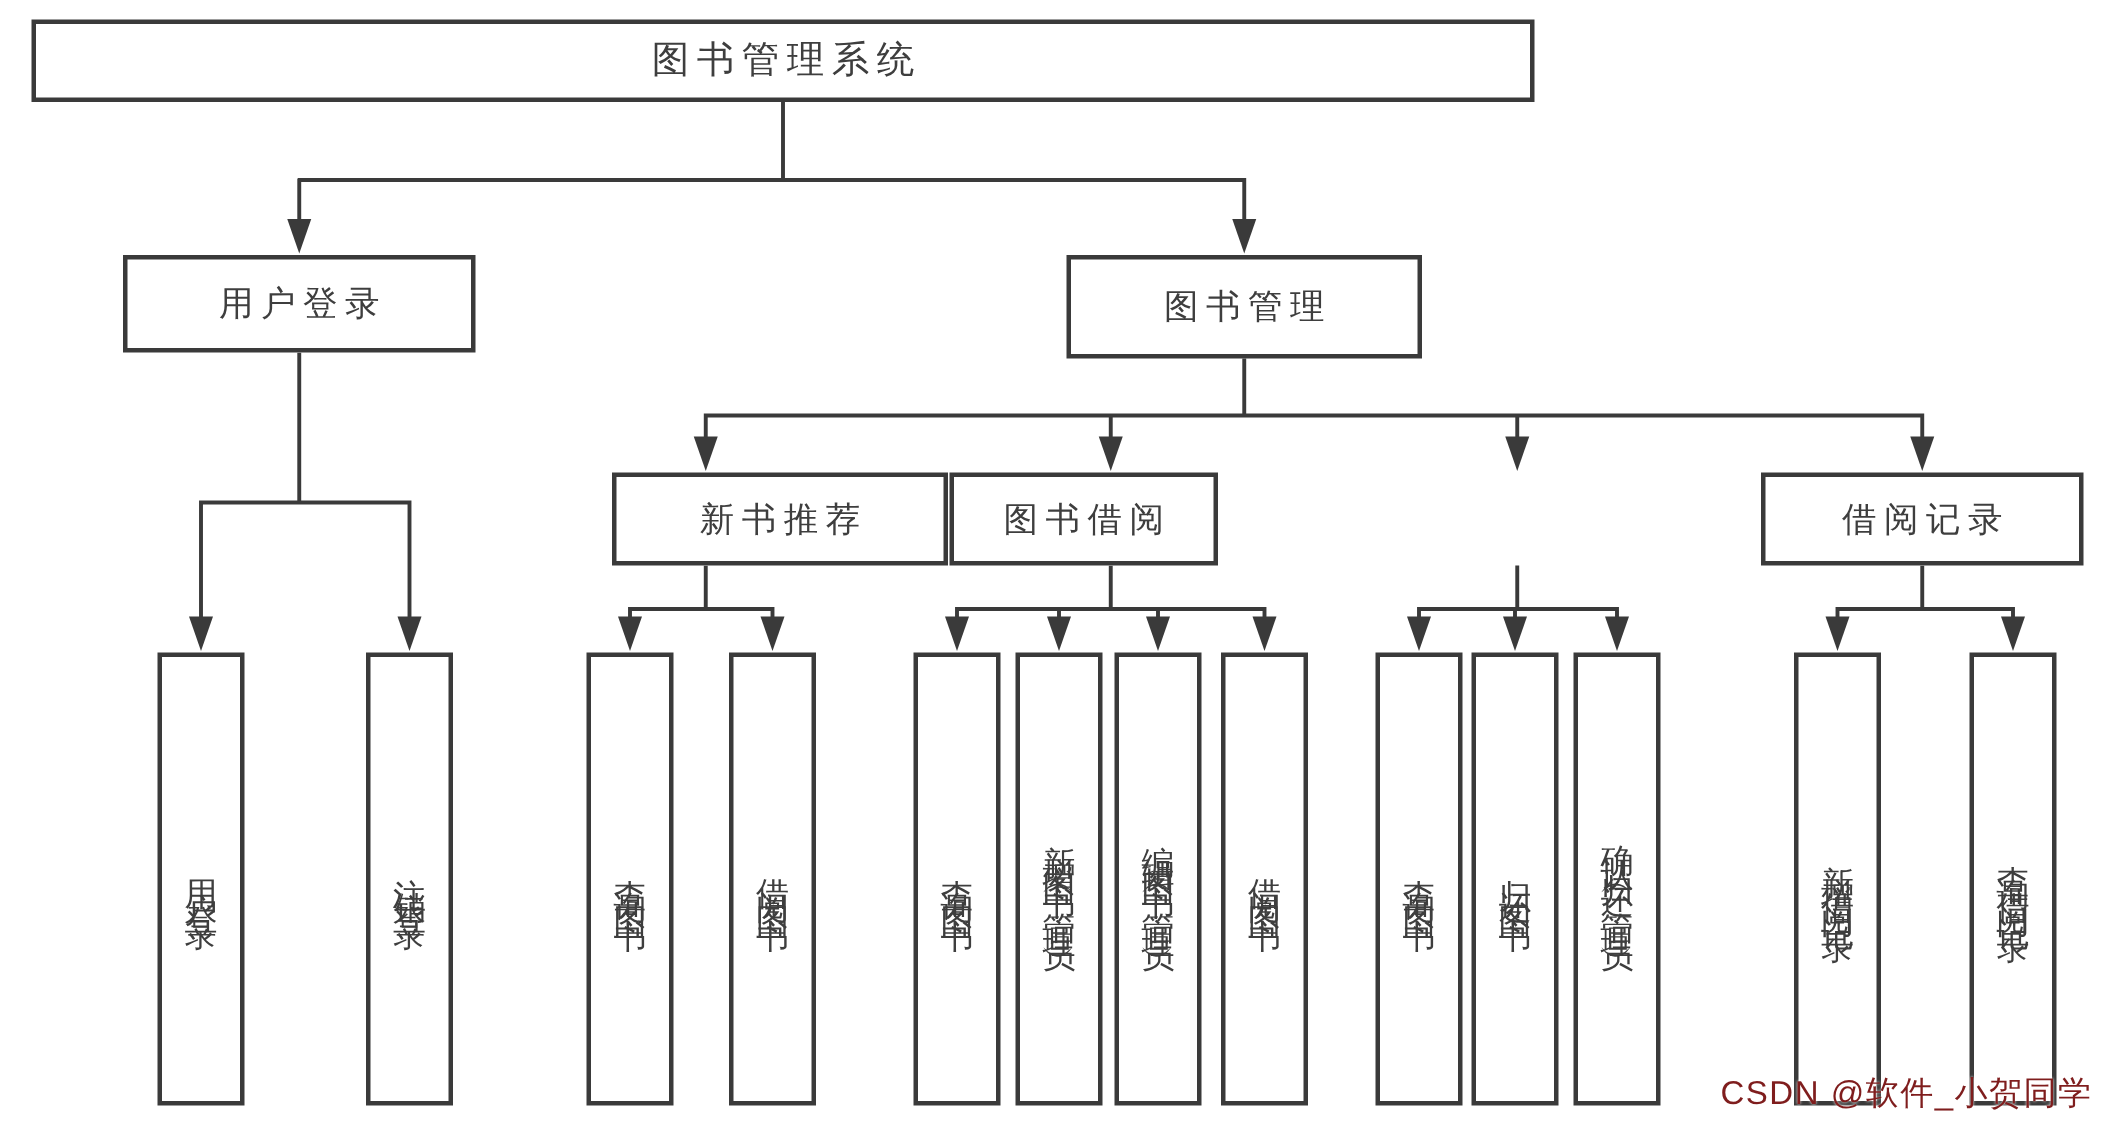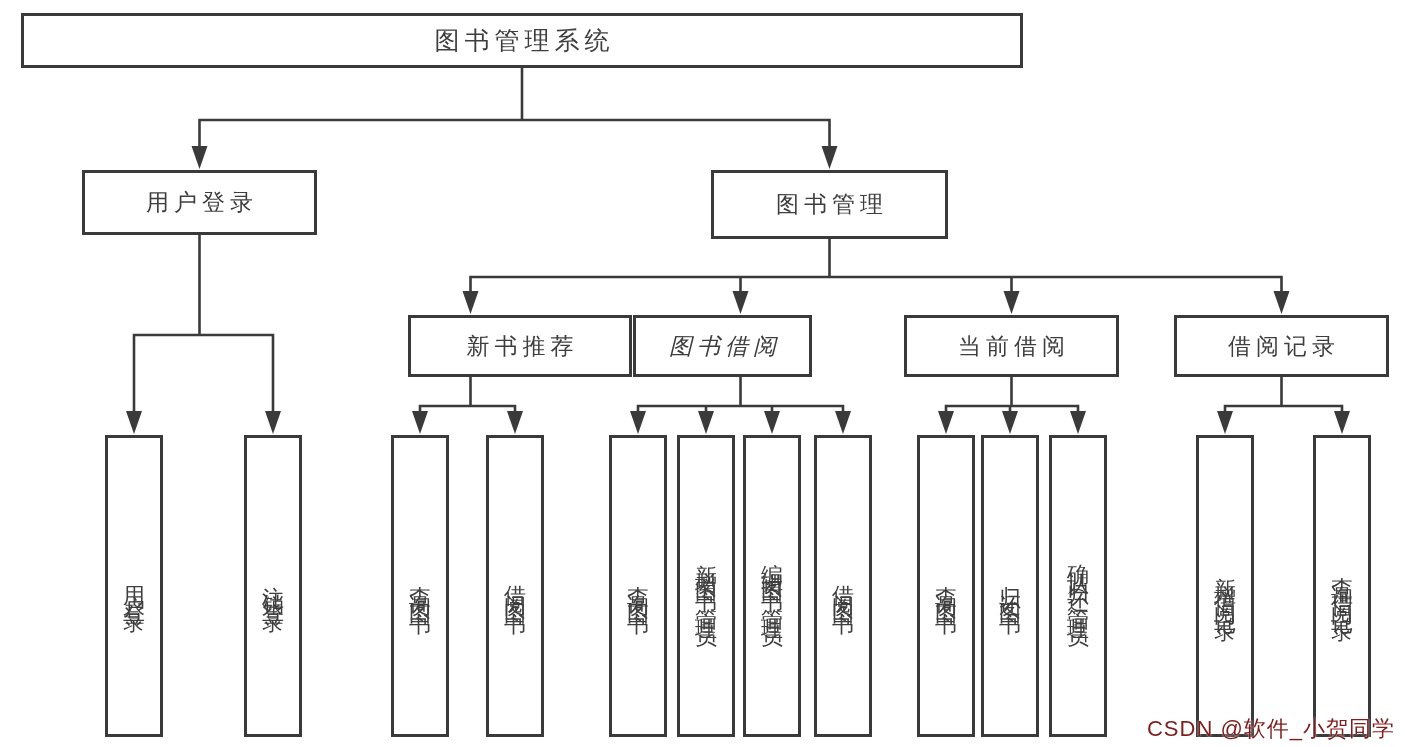--- a/index.html
+++ b/index.html
@@ -46,21 +46,21 @@
     line-height: 1;
     white-space: nowrap;
   }
   
   .root   { left: 21px;   top: 13px;  width: 1002px; height: 55px; }
   
   .n-l2-0 { left: 82px;   top: 170px; width: 235px; height: 65px; }
   .n-l2-1 { left: 711px;  top: 170px; width: 237px; height: 69px; }
   
   .n-l3-0 { left: 363px;  top: 315px; width: 224px; height: 62px; margin-left: 45px; }
-  .n-l3-1 { left: 633px;  top: 315px; width: 179px; height: 62px; font-style: italic; }
+  .n-l3-1 { left: 633px;  top: 315px; width: 179px; height: 62px; }
   .n-l3-2 { left: 904px;  top: 315px; width: 215px; height: 62px; }
   .n-l3-3 { left: 1174px; top: 315px; width: 215px; height: 62px; }
   
   .leaf { top: 435px; width: 58px; height: 302px; }
   .n-l4-0  { left: 105px;  }
   .n-l4-1  { left: 244px;  }
   .n-l4-2  { left: 391px;  }
   .n-l4-3  { left: 486px;  }
   .n-l4-4  { left: 609px;  }
   .n-l4-5  { left: 677px;  }
@@ -157,23 +157,20 @@
   <div class="box n-l2-1">
     <span class="hlabel">图书管理</span>
   </div>
 
   <div class="box n-l3-0">
     <span class="hlabel">新书推荐</span>
   </div>
   <div class="box n-l3-1">
     <span class="hlabel">图书借阅</span>
   </div>
-  <div class="box n-l3-2">
-    <span class="hlabel">当前借阅</span>
-  </div>
   <div class="box n-l3-3">
     <span class="hlabel">借阅记录</span>
   </div>
 
   <div class="box leaf n-l4-0">
     <span class="vlabel">用户登录</span>
   </div>
   <div class="box leaf n-l4-1">
     <span class="vlabel">注销登录</span>
   </div>

